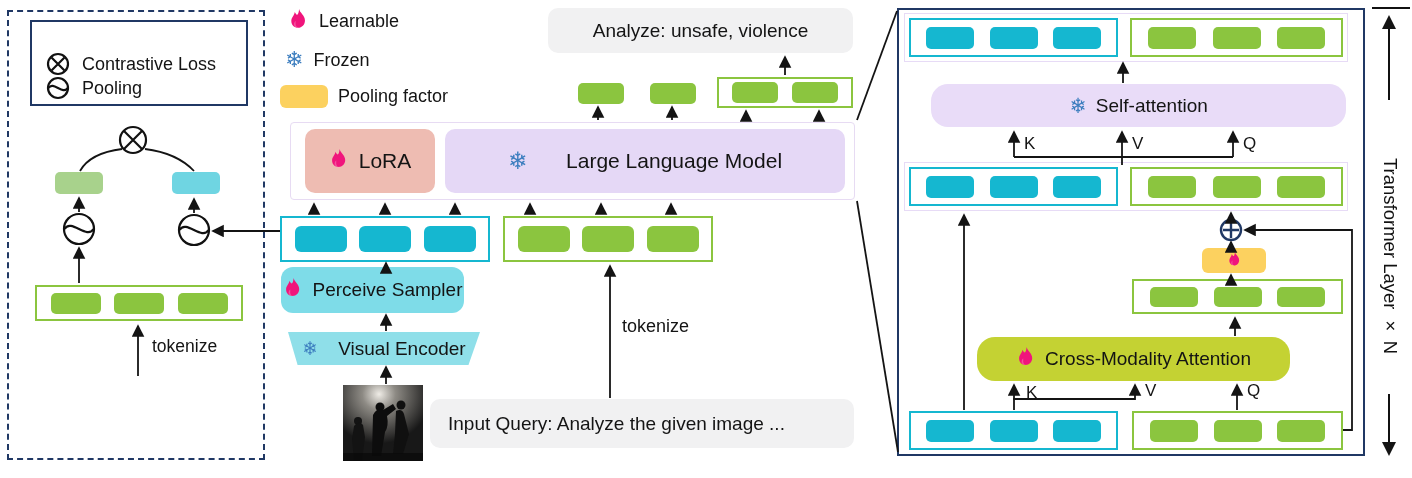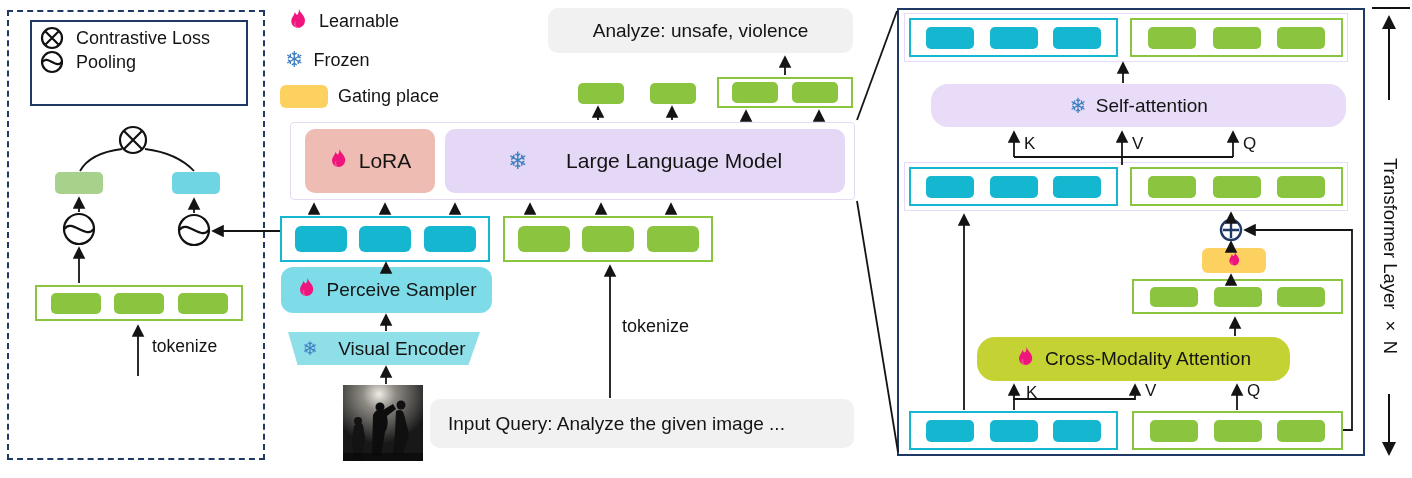--- a/index.html
+++ b/index.html
@@ -20,21 +20,21 @@
   .trow.cyan{border:2px solid #15b7d0}.trow.cyan .tok{background:#15b7d0}
   .trow.green{border:2px solid #8bc53f}.trow.green .tok{background:#8bc53f}
   .trow.lg .tok{width:52px;height:26px;border-radius:6px}
   .trow.sm .tok{width:46px;height:21px}
   .trow.xs .tok{width:50px;height:21px}
   .trow.thin .tok{height:20px}
   .wrap{position:absolute;border:1.5px solid #e7dbf6;background:#fff;box-sizing:border-box}
   .soloTok{position:absolute;width:46px;height:21px;border-radius:5px;background:#8bc53f}
 
   .bubble{background:#f1f1f2;border-radius:10px;display:flex;align-items:center;box-sizing:border-box}
-  .legendbox{border:2px solid #203864;background:#fff;box-sizing:border-box;display:flex;flex-direction:column;justify-content:flex-start;padding:4px 8px}
+  .legendbox{border:2px solid #203864;background:#fff;box-sizing:border-box;display:flex;flex-direction:column;justify-content:flex-end;padding:4px 14px}
   .legrow{display:flex;align-items:center;gap:12px;font-size:18px}
   .keyrow{display:flex;align-items:center;gap:10px;font-size:18px;position:absolute}
 
   .module{display:flex;align-items:center;justify-content:center;gap:10px;box-sizing:border-box}
   .lora{background:#eebcb2;border-radius:10px;font-size:21px}
   .llm{background:#e5d8f6;border-radius:10px;font-size:21px}
   .samp{background:#7edce8;border-radius:12px;font-size:19px}
   .venc{background:#8fdfe9;font-size:19px;clip-path:polygon(0% 0%,100% 0%,94% 100%,5% 100%)}
   .selfattn{background:#e9dcf8;border-radius:17px;font-size:19px}
   .cma{background:#c4d233;border-radius:18px;font-size:19px}
@@ -96,21 +96,21 @@
         <use href="#flame-sym" width="21" height="25"></use>
       </svg>
     <span>Learnable</span>
   </div>
   <div class="keyrow" style="left:285px;top:47px">
     <span class="snow" style="font-size:22px"></span>
     <span>Frozen</span>
   </div>
   <div class="keyrow" style="left:280px;top:85px">
     <span style="display:inline-block;width:48px;height:23px;border-radius:6px;background:#fcd15f"></span>
-    <span>Gating place</span>
+    <span>Pooling factor</span>
   </div>
 
   <div class="abs bubble" style="left:548px;top:8px;width:305px;height:45px;justify-content:center;font-size:19px">
     <span>Analyze: unsafe, violence</span>
   </div>
 
   <div class="soloTok" style="left:578px;top:83px"></div>
   <div class="soloTok" style="left:650px;top:83px"></div>
   <div class="trow green sm" style="left:717px;top:77px;width:136px;height:31px">
     <i class="tok"></i>
@@ -133,21 +133,21 @@
     <i class="tok"></i>
       <i class="tok"></i>
       <i class="tok"></i>
   </div>
   <div class="trow green lg" style="left:503px;top:216px;width:210px;height:46px">
     <i class="tok"></i>
       <i class="tok"></i>
       <i class="tok"></i>
   </div>
 
-  <div class="abs module samp" style="left:281px;top:267px;width:211px;height:46px">
+  <div class="abs module samp" style="left:281px;top:267px;width:183px;height:46px">
     <svg width="20" height="24">
         <use href="#flame-sym" width="20" height="24"></use>
       </svg>
     <span>Perceive Sampler</span>
   </div>
   <div class="abs module venc" style="left:288px;top:332px;width:192px;height:33px;gap:20px">
     <span class="snow" style="font-size:19px"></span>
     <span>Visual Encoder</span>
   </div>
 

